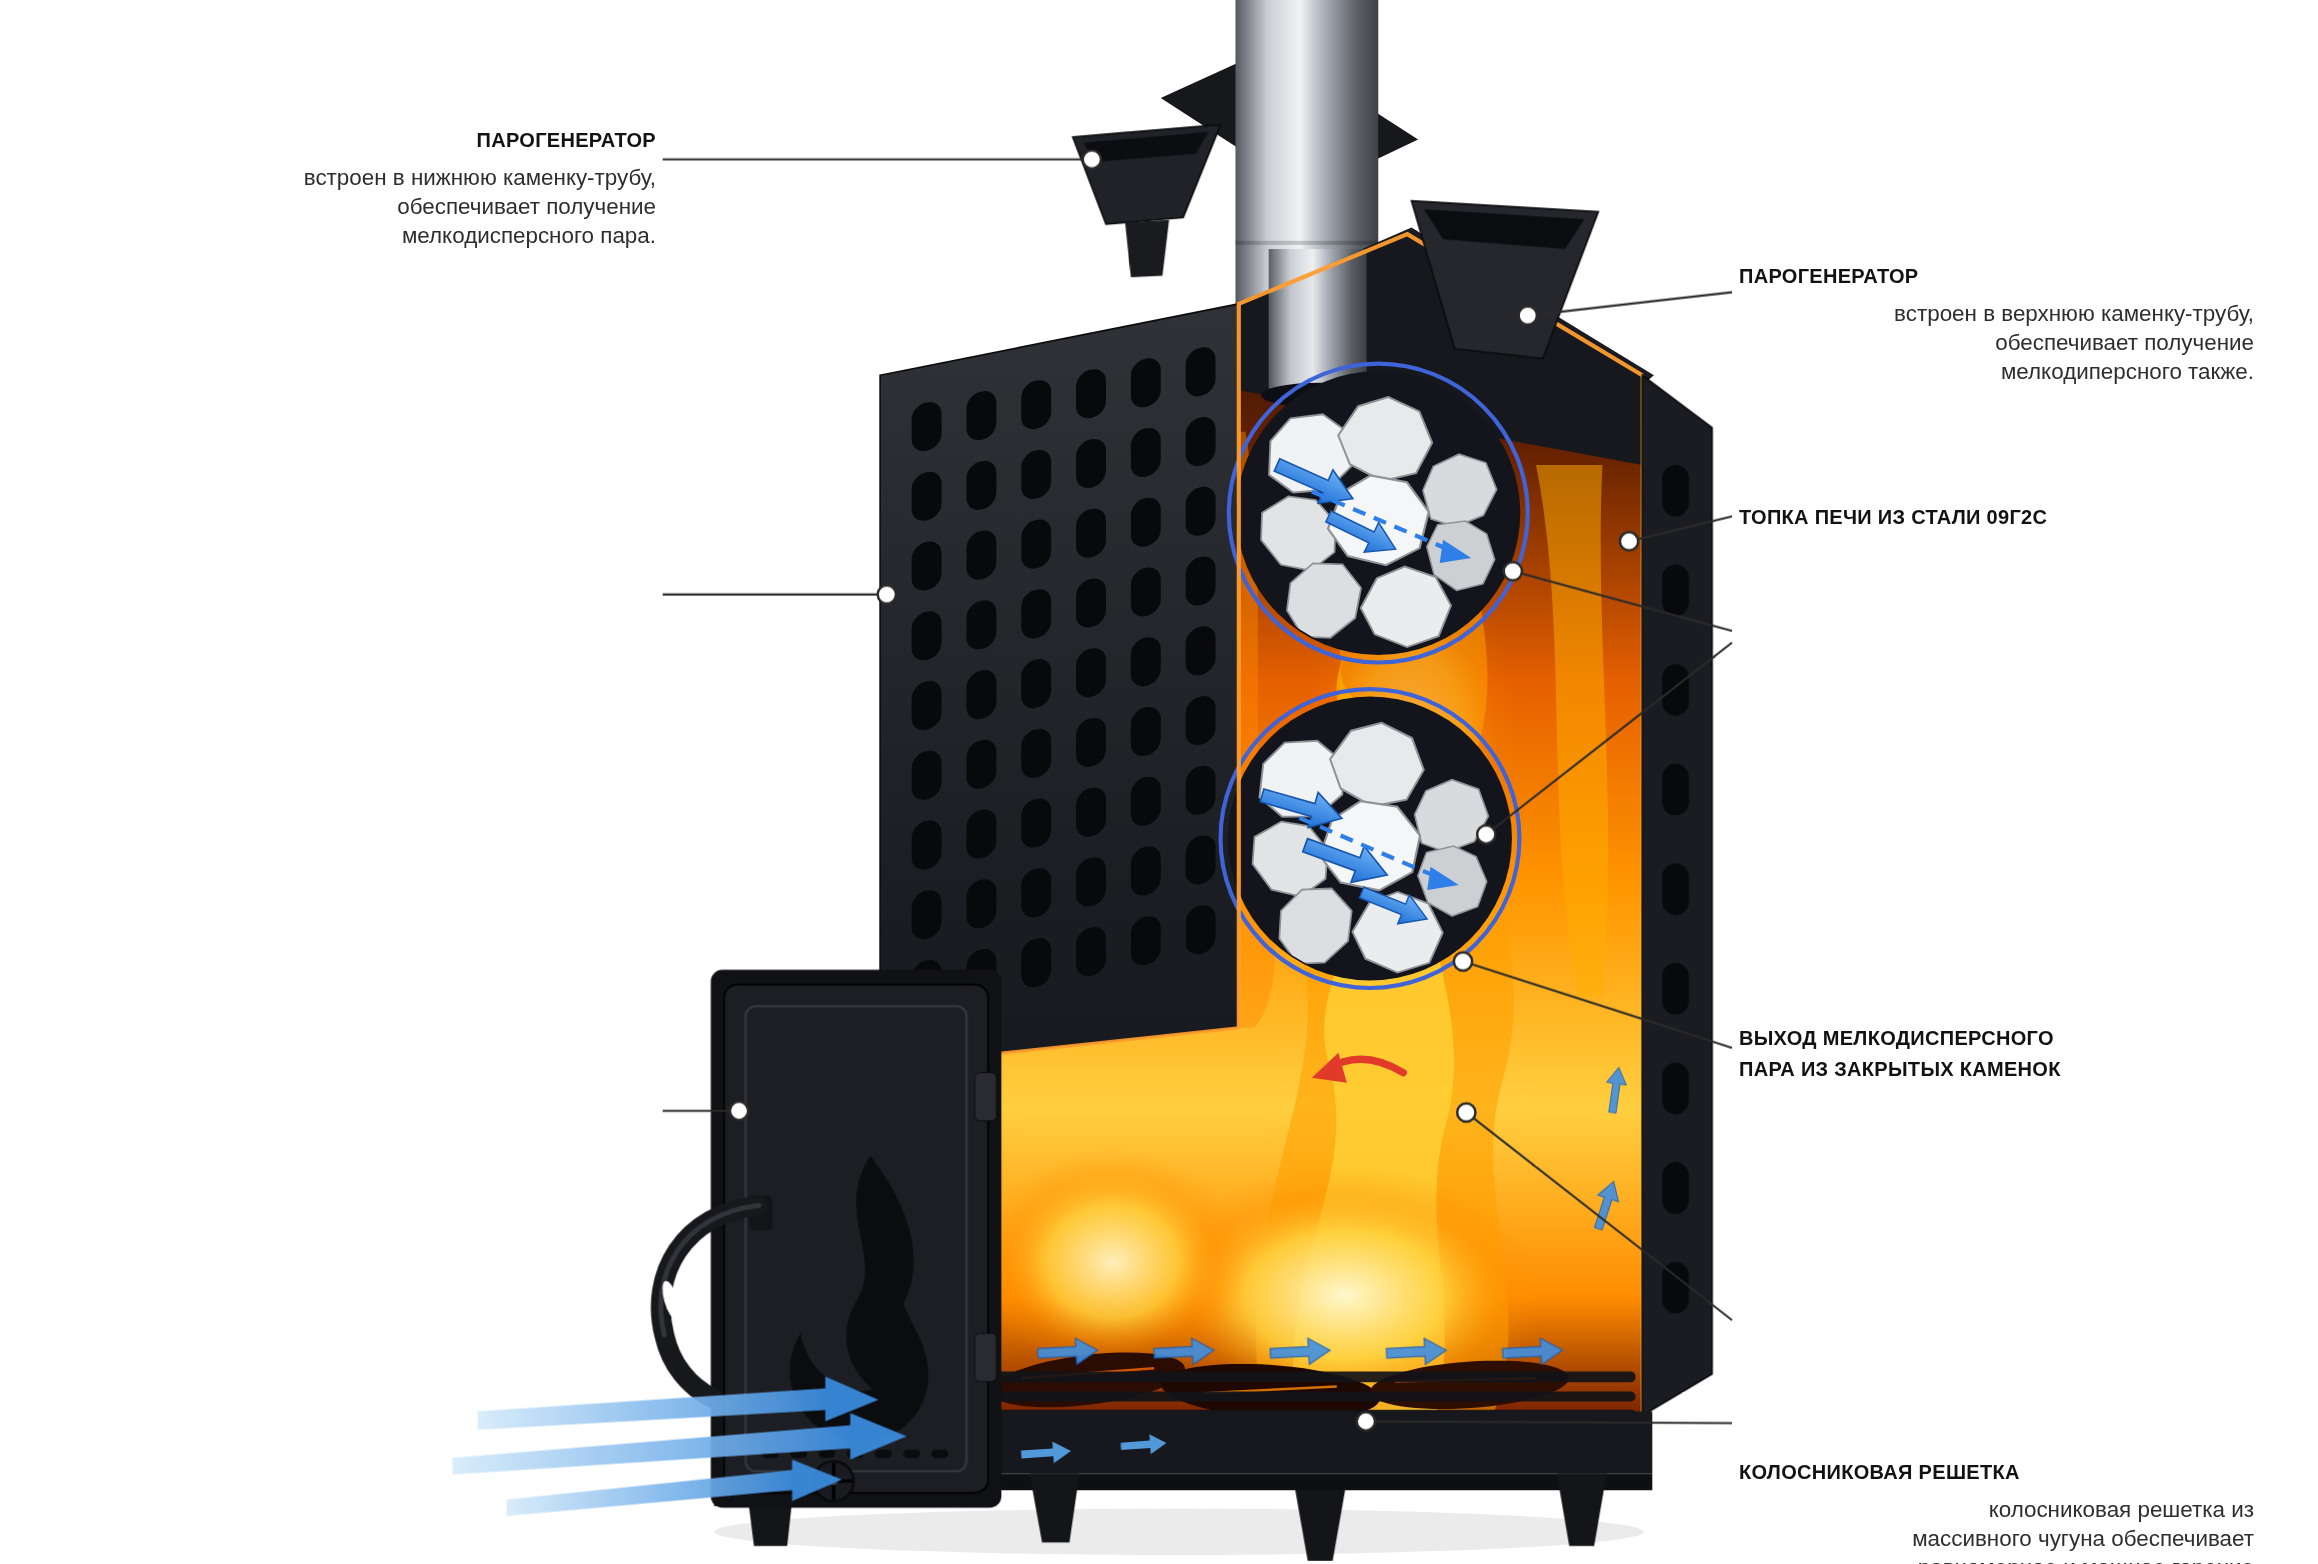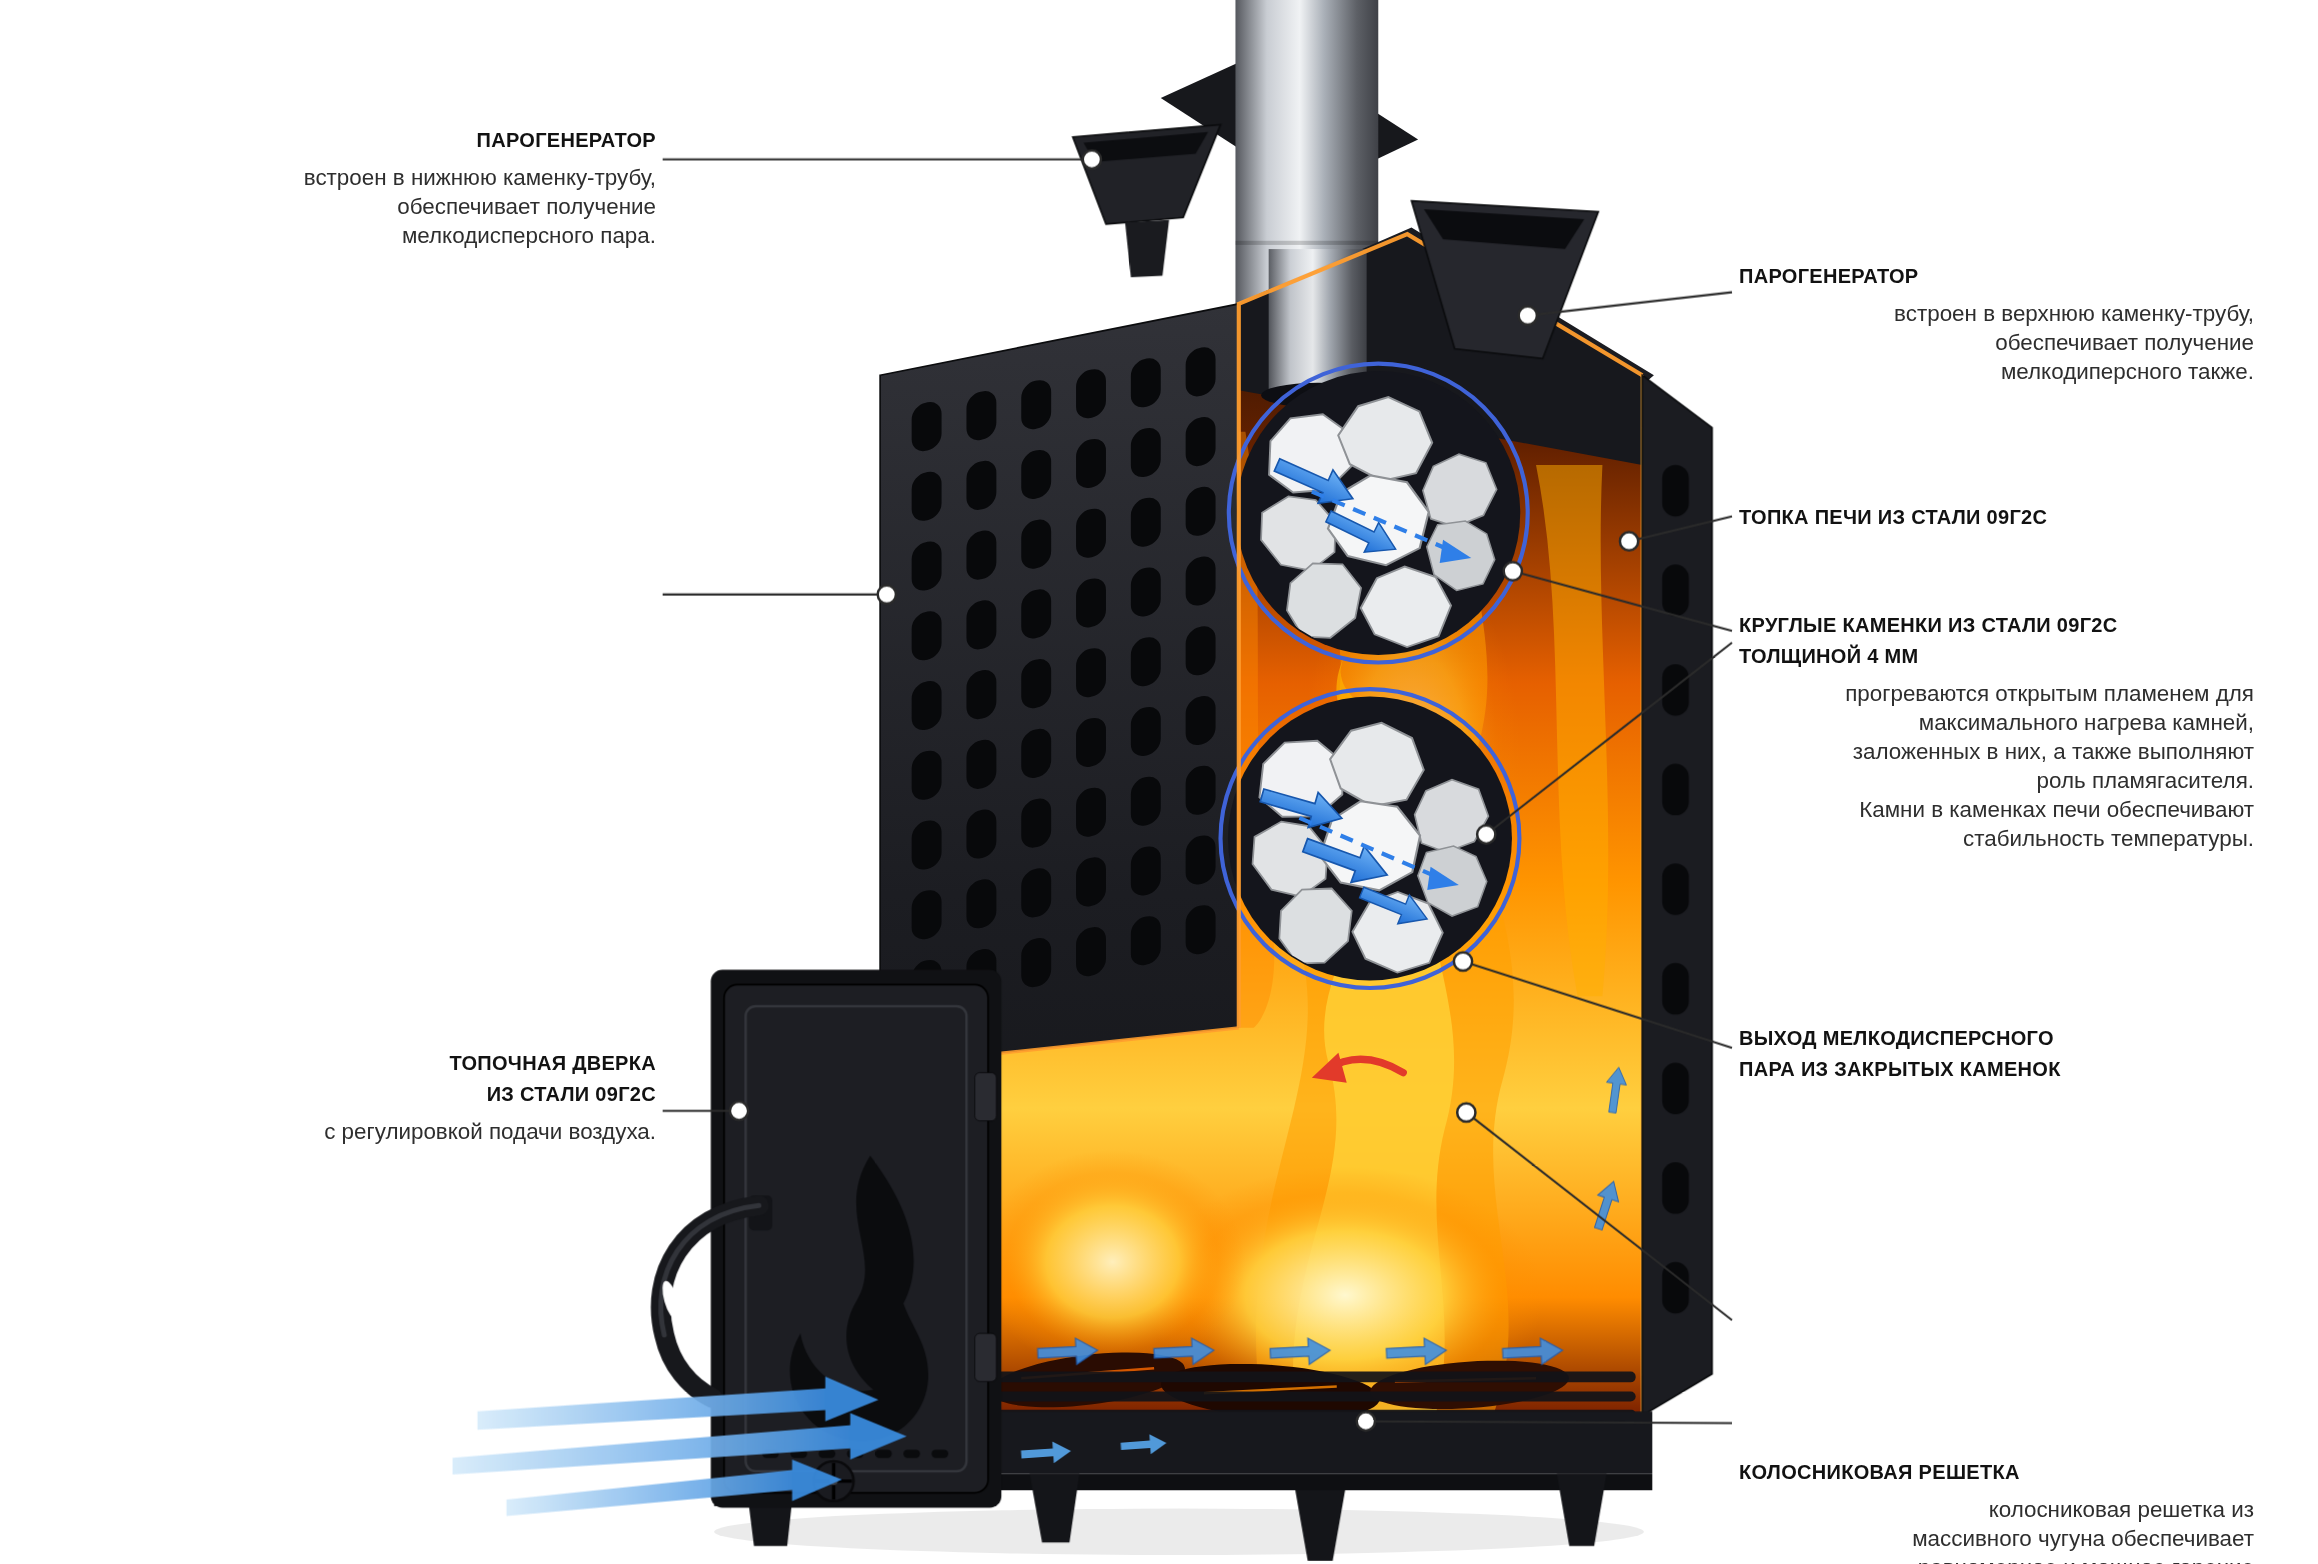--- a/index.html
+++ b/index.html
@@ -294,45 +294,30 @@
     </g>
   </g>
 </svg>
 
 <div class="ann ann-left" style="top:125px;">
   <h3>ПАРОГЕНЕРАТОР</h3>
   <p>встроен в нижнюю каменку-трубу,
 обеспечивает получение
 мелкодисперсного пара.</p>
 </div>
-<div class="ann ann-left" style="top:1048px;">
-  <h3>ТОПОЧНАЯ ДВЕРКА
-ИЗ СТАЛИ 09Г2С</h3>
-  <p>с регулировкой подачи воздуха.</p>
-</div>
 
 <div class="ann ann-right" style="top:261px;">
   <h3>ПАРОГЕНЕРАТОР</h3>
   <p>встроен в верхнюю каменку-трубу,
 обеспечивает получение
 мелкодиперсного также.</p>
 </div>
 <div class="ann ann-right" style="top:502px;">
   <h3>ТОПКА ПЕЧИ ИЗ СТАЛИ 09Г2С</h3>
   <p></p>
-</div>
-<div class="ann ann-right" style="top:610px;">
-  <h3>КРУГЛЫЕ КАМЕНКИ ИЗ СТАЛИ 09Г2С
-ТОЛЩИНОЙ 4 ММ</h3>
-  <p>прогреваются открытым пламенем для
-максимального нагрева камней,
-заложенных в них, а также выполняют
-роль пламягасителя.
-Камни в каменках печи обеспечивают
-стабильность температуры.</p>
 </div>
 <div class="ann ann-right" style="top:1023px;">
   <h3>ВЫХОД МЕЛКОДИСПЕРСНОГО
 ПАРА ИЗ ЗАКРЫТЫХ КАМЕНОК</h3>
   <p></p>
 </div>
 <div class="ann ann-right" style="top:1457px;">
   <h3>КОЛОСНИКОВАЯ РЕШЕТКА</h3>
   <p>колосниковая решетка из
 массивного чугуна обеспечивает

